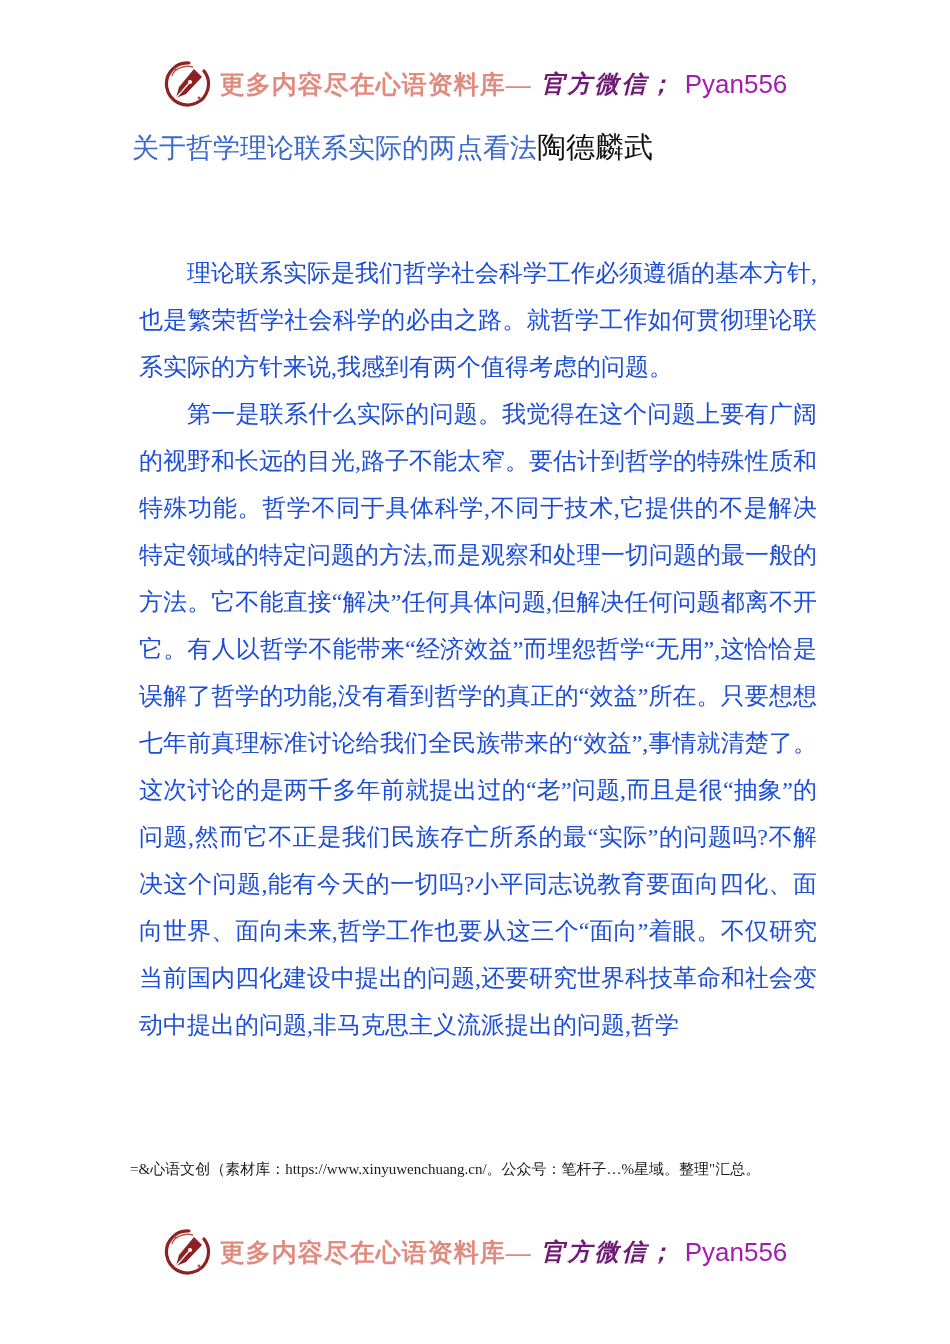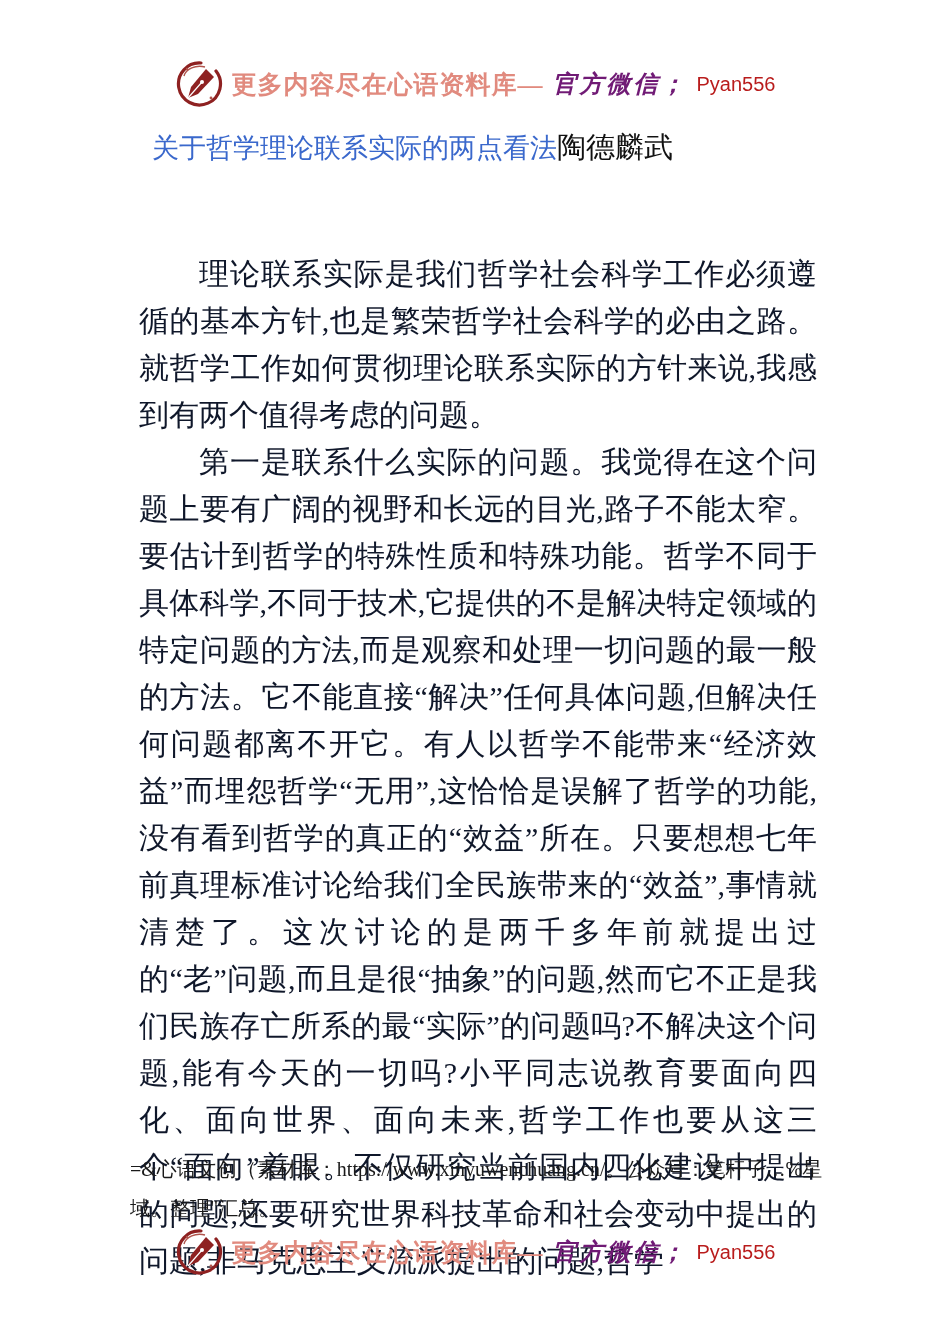--- a/index.html
+++ b/index.html
@@ -22,43 +22,43 @@
   .wm-brand{
     font-size:25px;font-weight:bold;color:#E18A7E;
     letter-spacing:1px;white-space:nowrap;
   }
   .wm-wechat{
     font-size:24px;color:#701a75;font-style:italic;font-weight:bold;
     letter-spacing:3px;white-space:nowrap;
   }
   .wm-id{
     font-family:"Liberation Sans","DejaVu Sans",sans-serif;
-    font-size:20px;color:#b91c1c;white-space:nowrap;
+    font-size:26px;color:#a21caf;white-space:nowrap;
   }
   
   .title-block{
-    position:absolute;left:152px;top:126px;width:700px;
+    position:absolute;left:132px;top:126px;width:700px;
     line-height:42px;
   }
   .title-link{
     font-size:27px;color:#3A68CC;text-decoration:none;cursor:pointer;
   }
   .title-author{font-size:29px;color:#111111;}
   .author-line2{font-size:29px;color:#111111;line-height:42px;}
   
   .body-text{
     position:absolute;left:139px;top:250px;width:678px;
-    font-size:30px;line-height:47px;color:#0f172a;
+    font-size:24px;line-height:47px;color:#1d4ed8;
     text-align:justify;text-justify:inter-character;
   }
   .body-text p{margin:0;text-indent:2em;}
   
   .footer-note{
     position:absolute;left:130px;top:1150px;width:708px;
-    font-size:20px;line-height:39px;color:#1a1a1a;
+    font-size:15px;line-height:39px;color:#1a1a1a;
     text-align:left;
   }
 </style>
 </head>
 <body>
 
 <div class="page">
 
   <div class="wm wm-top">
     <svg class="wm-logo" viewBox="0 0 48 48" xmlns="http://www.w3.org/2000/svg">

